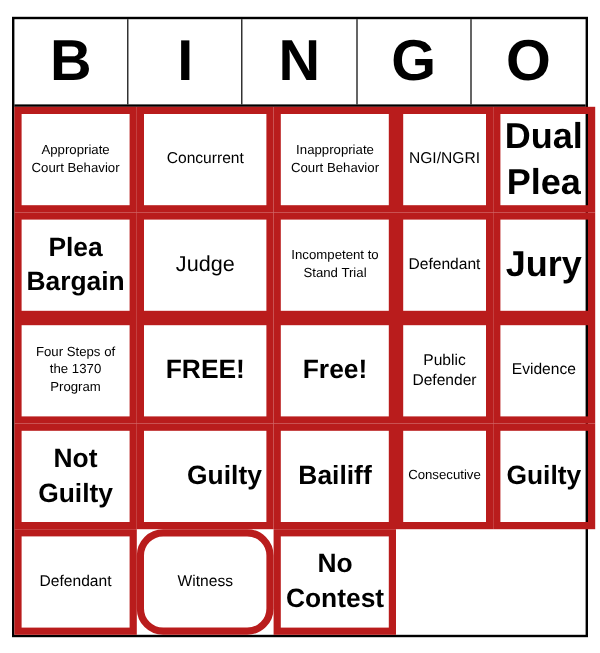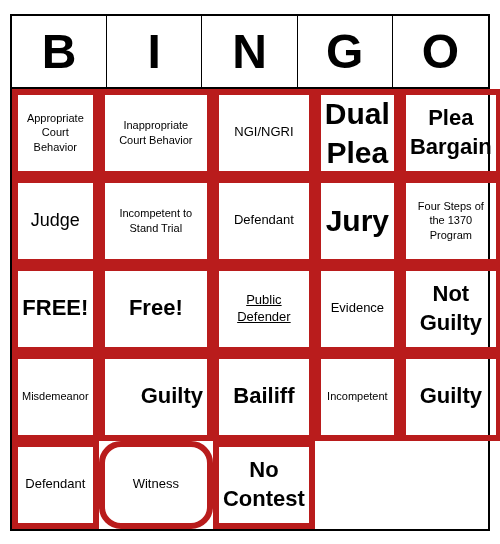--- a/index.html
+++ b/index.html
@@ -54,36 +54,36 @@
 <div class="bingo-card">
   <div class="bingo-header">
   <div class="bingo-letter">B</div>
       <div class="bingo-letter">I</div>
       <div class="bingo-letter">N</div>
       <div class="bingo-letter">G</div>
       <div class="bingo-letter">O</div>
     </div>
   <div class="bingo-grid">
   <div class="bingo-cell" style="font-size: 11px;">Appropriate Court Behavior</div>
+      <div class="bingo-cell" style="font-size: 13px;">Concurrent</div>
       <div class="bingo-cell" style="font-size: 11px;">Inappropriate Court Behavior</div>
       <div class="bingo-cell" style="font-size: 13px;">NGI/NGRI</div>
       <div class="bingo-cell" style="font-size: 30px; font-weight: bold;">Dual Plea</div>
       <div class="bingo-cell" style="font-size: 22px; font-weight: bold;">Plea Bargain</div>
       <div class="bingo-cell" style="font-size: 18px; font-weight: normal;">Judge</div>
       <div class="bingo-cell" style="font-size: 11px;">Incompetent to Stand Trial</div>
       <div class="bingo-cell" style="font-size: 13px;">Defendant</div>
       <div class="bingo-cell" style="font-size: 30px; font-weight: bold;">Jury</div>
       <div class="bingo-cell" style="font-size: 11px;">Four Steps of the 1370 Program</div>
       <div class="bingo-cell" style="font-size: 22px; font-weight: bold;">FREE!</div>
       <div class="bingo-cell" style="font-size: 22px; font-weight: bold;">Free!</div>
-      <div class="bingo-cell" style="font-size: 13px; text-decoration: underline;">Public Defender</div>
+      <div class="bingo-cell" style="font-size: 13px;">Public Defender</div>
       <div class="bingo-cell" style="font-size: 13px;">Evidence</div>
       <div class="bingo-cell" style="font-size: 22px; font-weight: bold;">Not Guilty</div>
-      <div class="bingo-cell" style="font-size: 11px;">Misdemeanor</div>
       <div class="bingo-cell" style="font-size: 22px; font-weight: bold; padding-left: 36px;">Guilty</div>
       <div class="bingo-cell" style="font-size: 22px; font-weight: bold;">Bailiff</div>
-      <div class="bingo-cell" style="font-size: 11px;">Incompetent</div>
+      <div class="bingo-cell" style="font-size: 11px;">Consecutive</div>
       <div class="bingo-cell" style="font-size: 22px; font-weight: bold;">Guilty</div>
       <div class="bingo-cell" style="font-size: 13px;">Defendant</div>
       <div class="bingo-cell" style="font-size: 13px; border-radius: 22px;">Witness</div>
       <div class="bingo-cell" style="font-size: 22px; font-weight: bold;">No Contest</div>
     </div>
 </div>
 
 </body></html>

